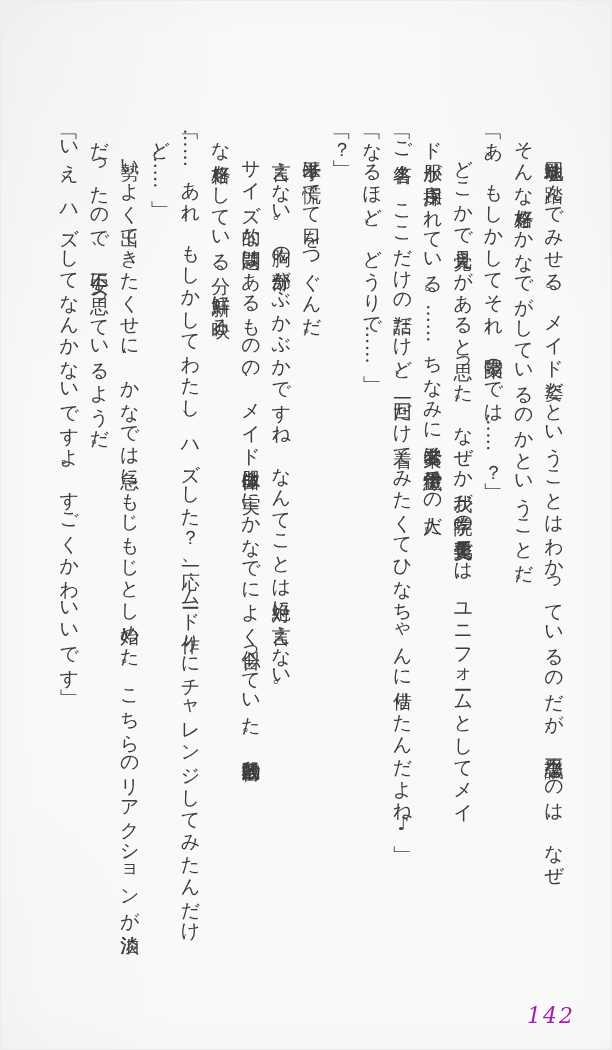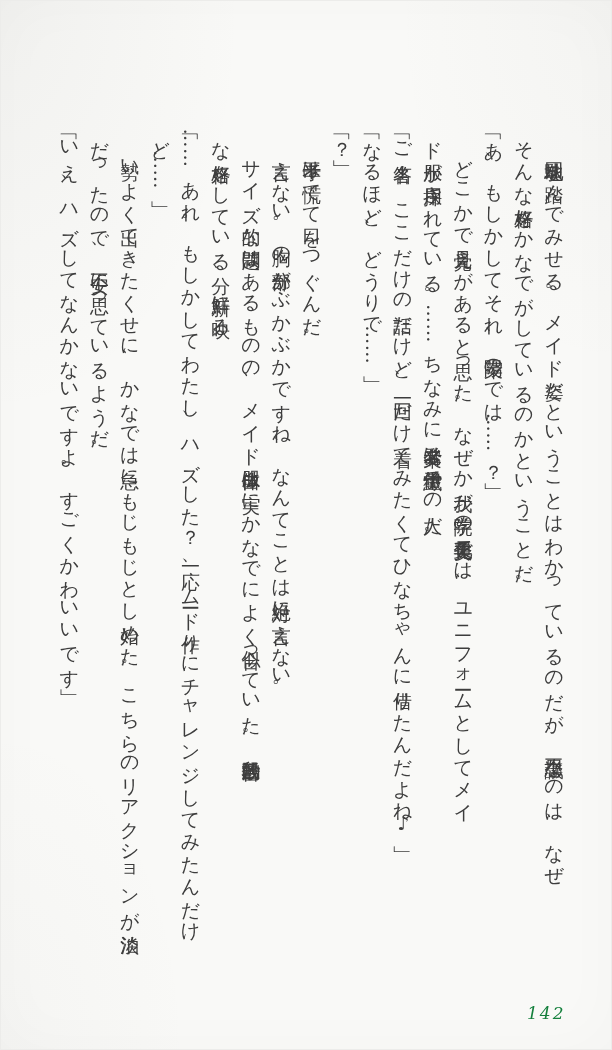--- a/index.html
+++ b/index.html
@@ -47,23 +47,23 @@
   }
   .tline.indent {
     text-indent: 1em;
   }
   .page-number {
     position: absolute;
     top: 1002px;
     left: 526px;
     font-family: "DejaVu Serif", "Liberation Serif", serif;
     font-style: italic;
-    font-size: 17px;
+    font-size: 22px;
     letter-spacing: 2px;
-    color: #15803d;
+    color: #a21caf;
   }
 </style>
 </head>
 <body>
 
 <div class="page">
   <div class="text-block" id="text-block">
       <div class="tline indent">地団駄を踏んでみせる。メイド姿だということはわかっているのだが、不思議なのは、なぜ</div>
       <div class="tline">そんな格好をかなでがしているのかということだ。</div>
       <div class="tline">「あ、もしかしてそれ、陽菜のでは……？」</div>

